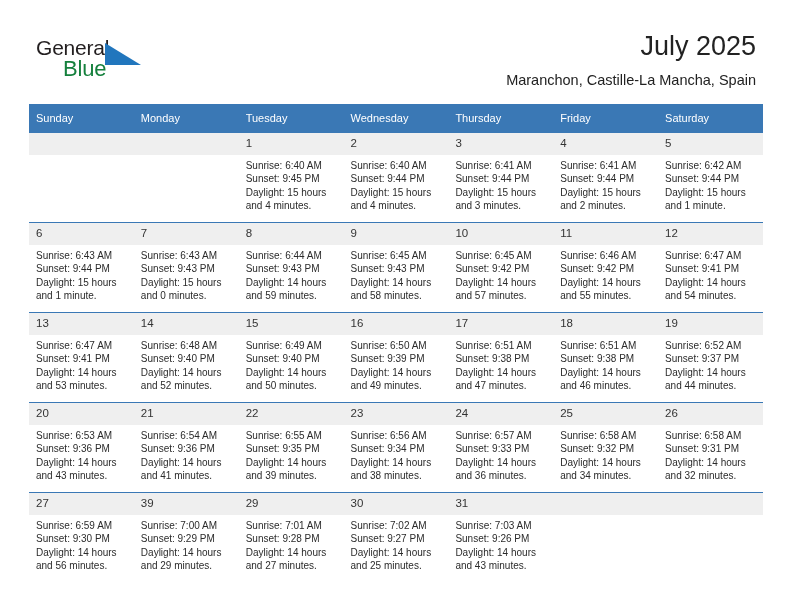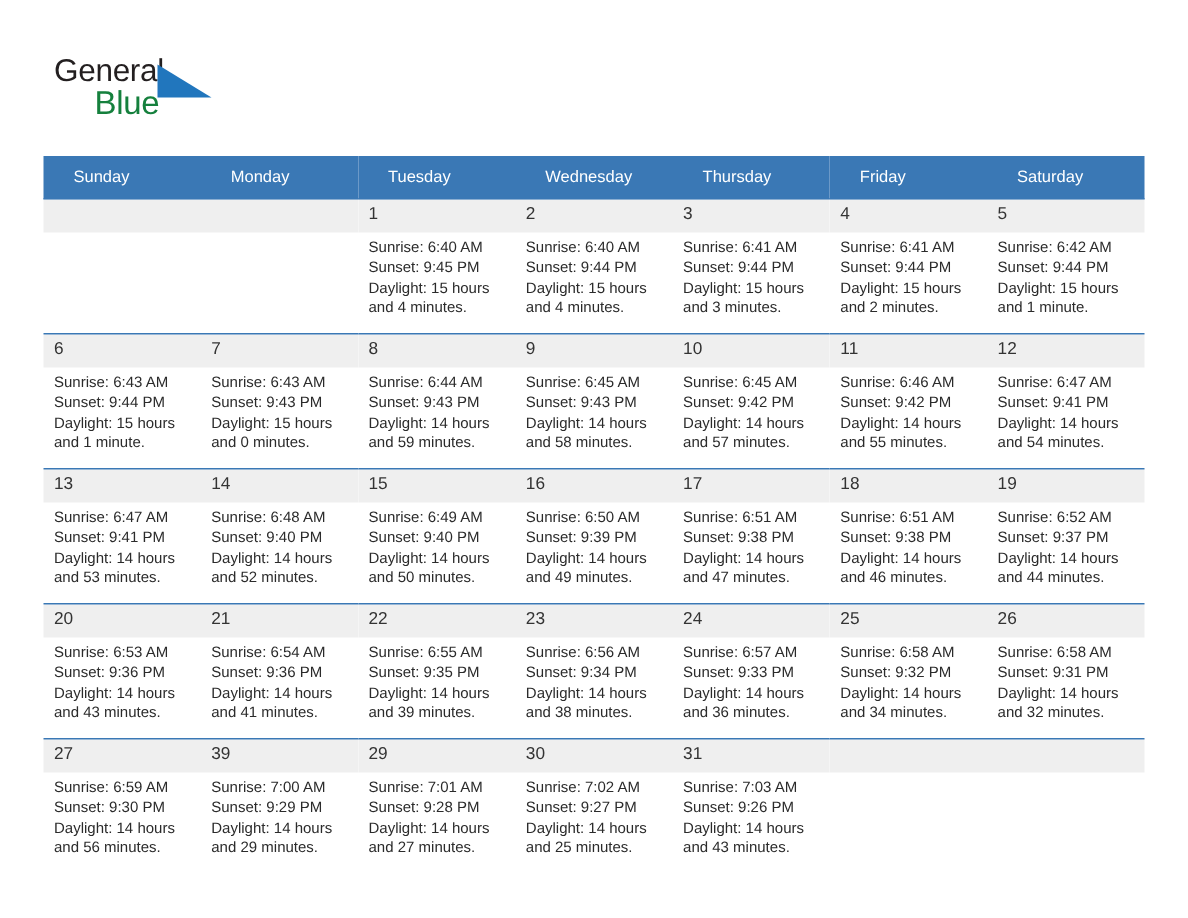--- a/index.html
+++ b/index.html
@@ -89,21 +89,21 @@
     width: 734px;
     border-collapse: collapse;
     table-layout: fixed;
   }
   .calendar th {
     background: #3a78b5;
     color: #ffffff;
     font-size: 11px;
     font-weight: normal;
     text-align: left;
-    padding: 5px 0 5px 20px;
+    padding: 5px 0 5px 7px;
     height: 18px;
     border: none;
   }
   .calendar td {
     vertical-align: top;
     padding: 0;
     height: 89px;
     border-top: 1px solid #3a78b5;
     background: #ffffff;
   }
@@ -144,20 +144,22 @@
       <span class="logo-general">General</span>
       <span class="logo-tri">
         <svg width="40" height="26" viewBox="0 0 40 26" xmlns="http://www.w3.org/2000/svg">
           <polygon points="2,2 38,24 2,24" fill="#2176bd"></polygon>
         </svg>
       </span>
       <span class="logo-blue">Blue</span>
     </div>
 
     <div class="title-block">
+      <h1 class="cal-title">July 2025</h1>
+      <div class="cal-subtitle">Maranchon, Castille-La Mancha, Spain</div>
     </div>
 
   </div>
 
   <table class="calendar">
     <colgroup>
       <col style="width:14.2857%">
         <col style="width:14.2857%">
         <col style="width:14.2857%">
       <col style="width:14.2857%">

